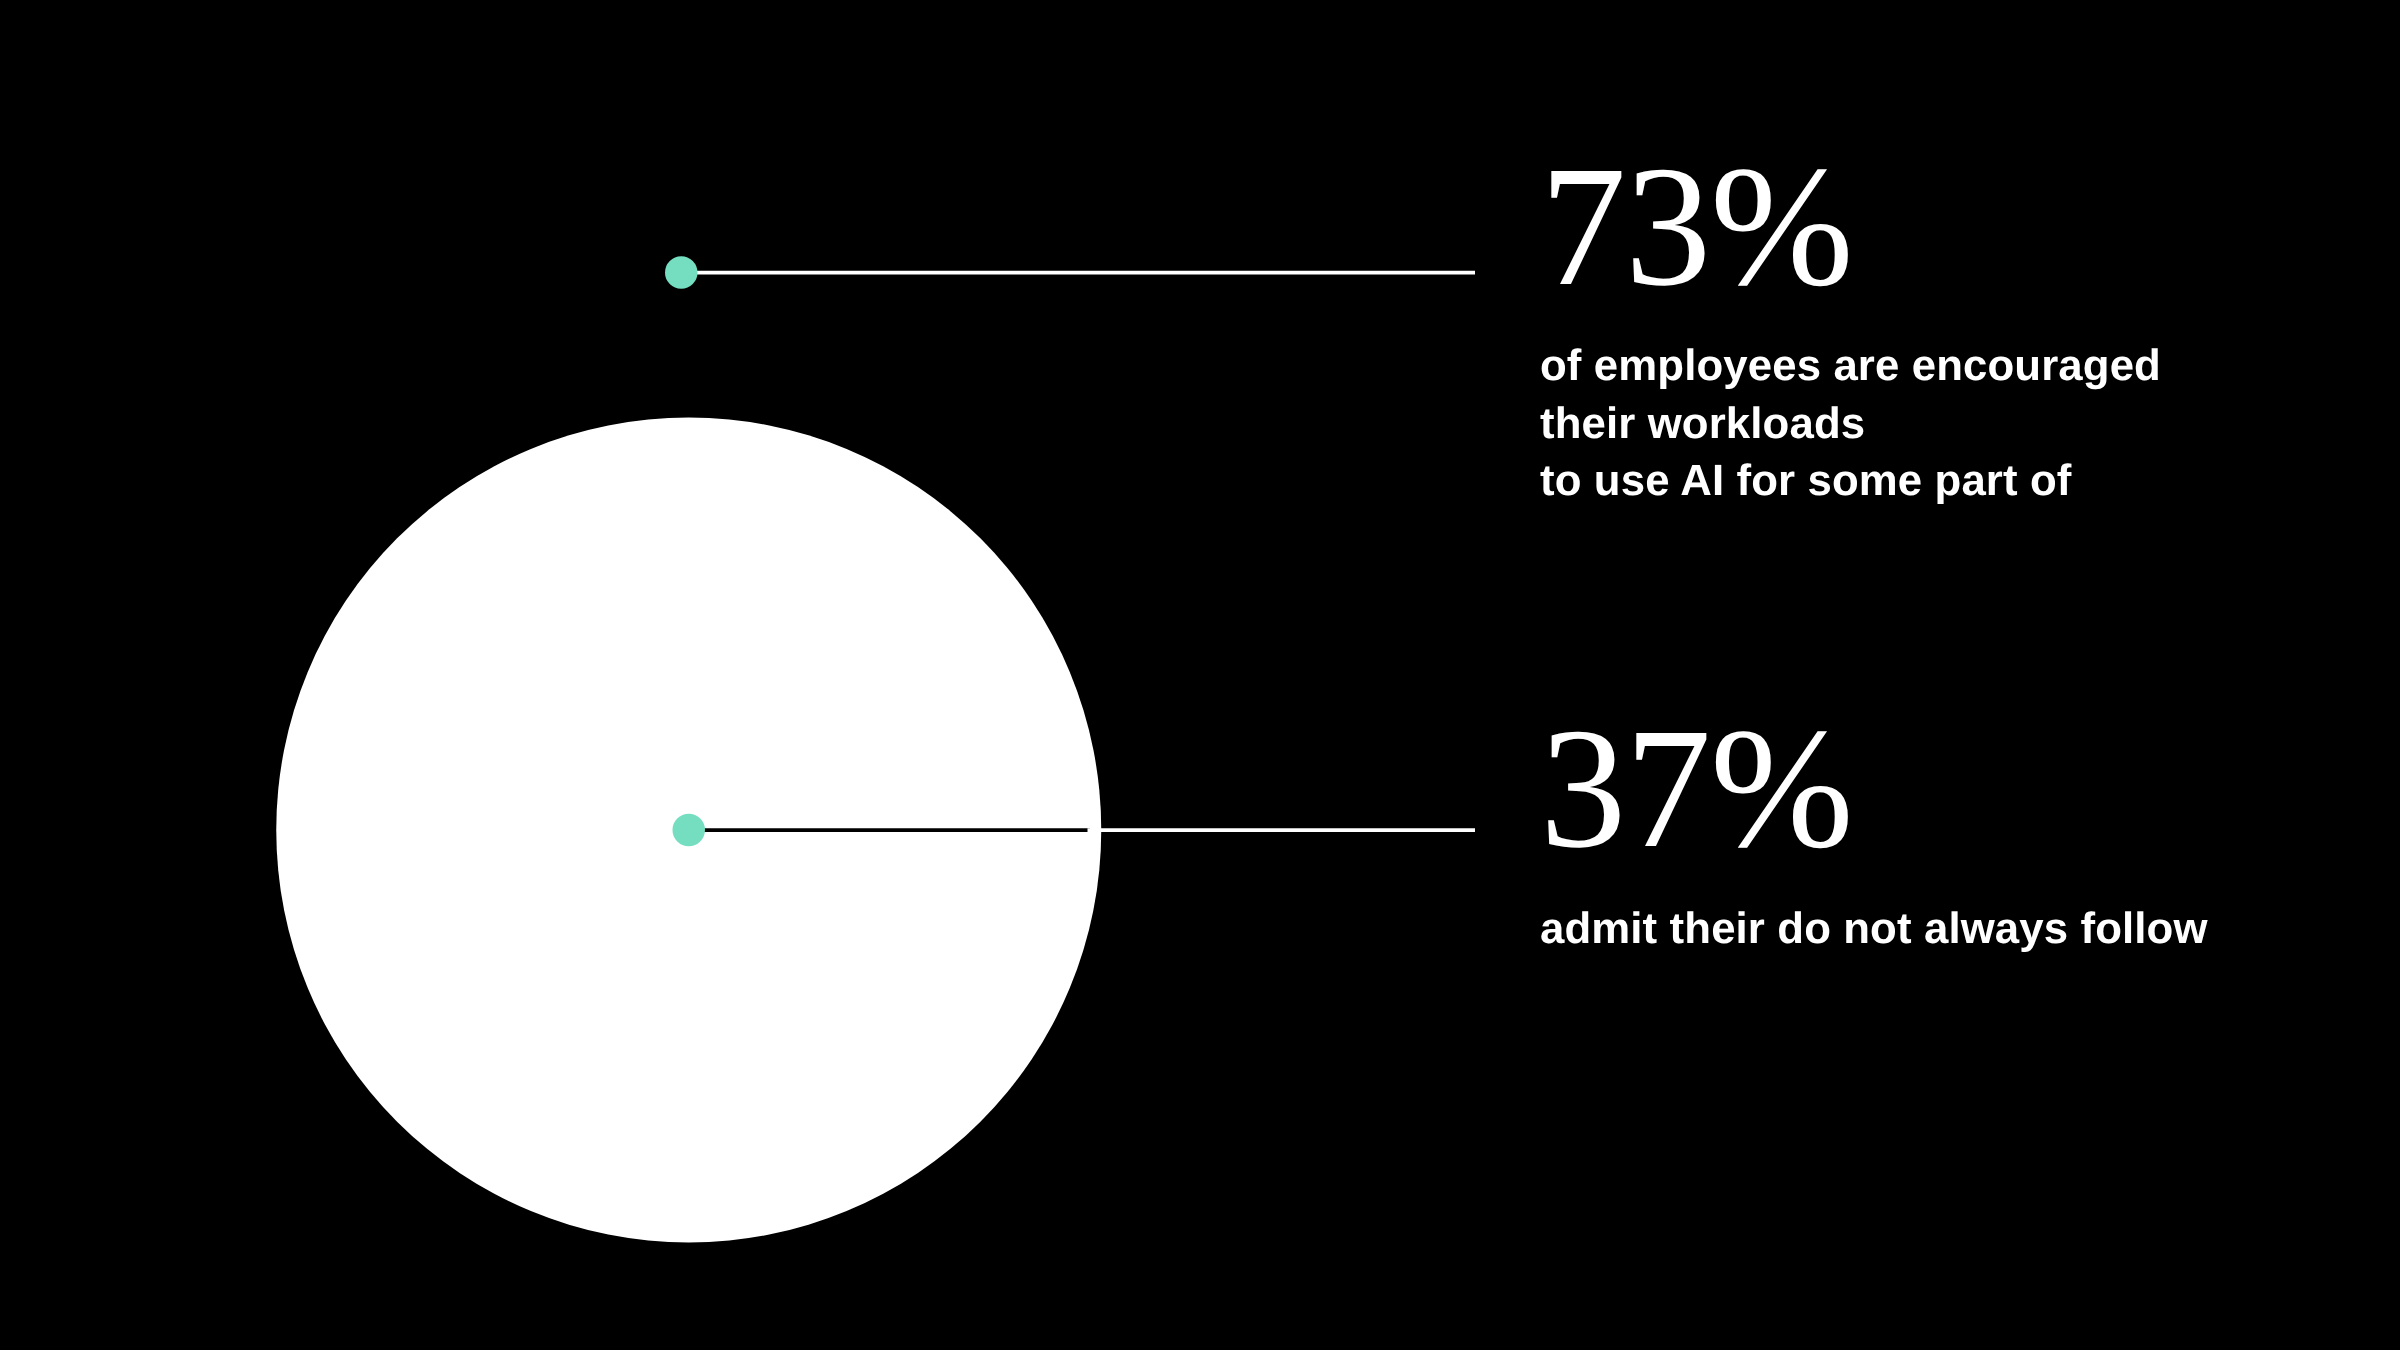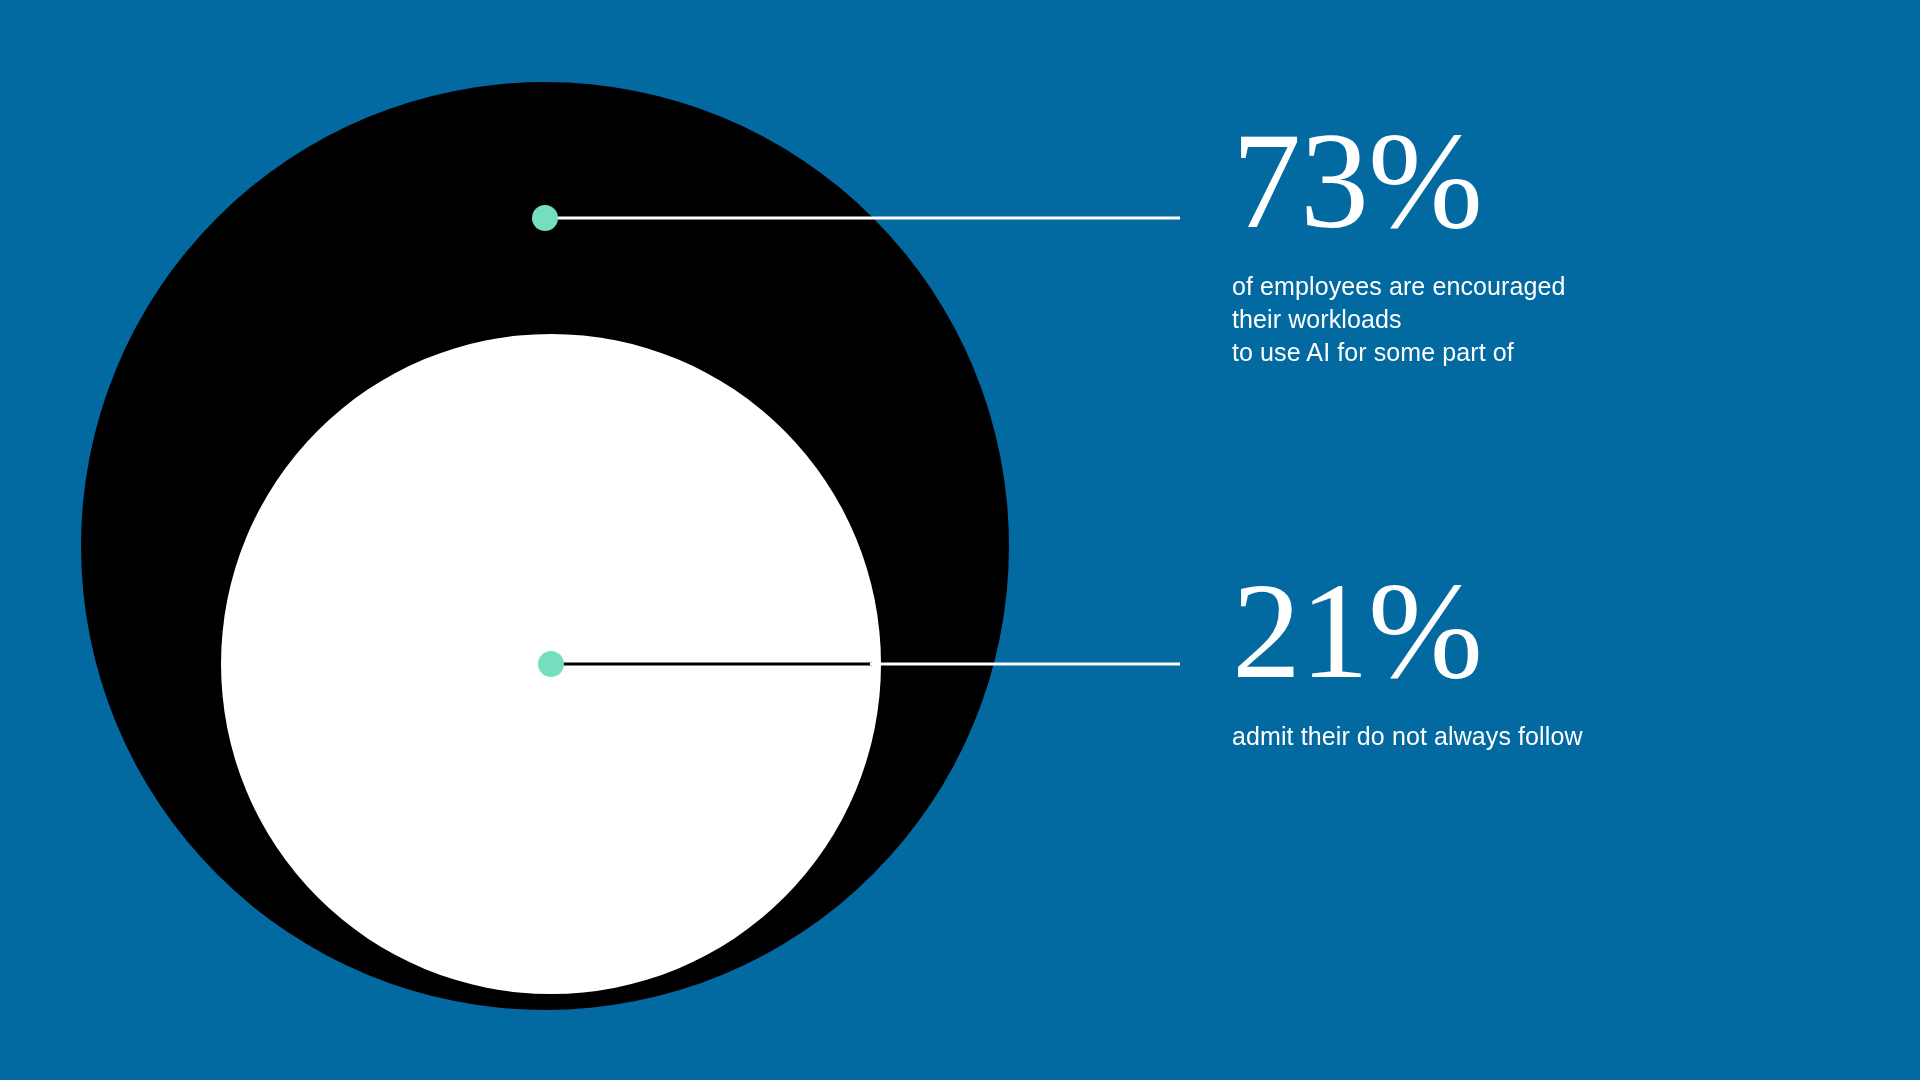--- a/index.html
+++ b/index.html
@@ -12,21 +12,21 @@
     height: 1080px;
     overflow: hidden;
     font-family: "Liberation Sans", sans-serif;
     background: #1560e0;
   }
 
   .canvas {
     position: relative;
     width: 1920px;
     height: 1080px;
-    background: #0369a1;
+    background: #000000;
   }
 
   
   .figure {
     position: absolute;
     left: 0;
     top: 0;
     width: 1180px;
     height: 1080px;
   }
@@ -60,22 +60,22 @@
     line-height: 1.0;
     letter-spacing: -1px;
     color: #ffffff;
     margin: 0;
     white-space: nowrap;
   }
 
   .stat-desc {
     margin: 20px 0 0 0;
     font-family: "Liberation Sans", sans-serif;
-    font-weight: 400;
-    font-size: 25px;
+    font-weight: 700;
+    font-size: 35px;
     line-height: 1.32;
     color: #ffffff;
     letter-spacing: 0.1px;
     max-width: 640px;
   }
   .stat-desc .line { display: block; white-space: nowrap; }
 </style>
 </head>
 <body>
 
@@ -105,21 +105,21 @@
     <div class="stat-block first">
       <div class="stat-value">73%</div>
       <div class="stat-desc">
         <span class="line">of employees are encouraged</span>
         <span class="line">their workloads</span>
         <span class="line">to use AI for some part of</span>
       </div>
     </div>
 
     <div class="stat-block second">
-      <div class="stat-value">21%</div>
+      <div class="stat-value">37%</div>
       <div class="stat-desc">
         <span class="line">admit their do not always follow</span>
       </div>
     </div>
 
   </div>
 
 </div>
 
 </body></html>

